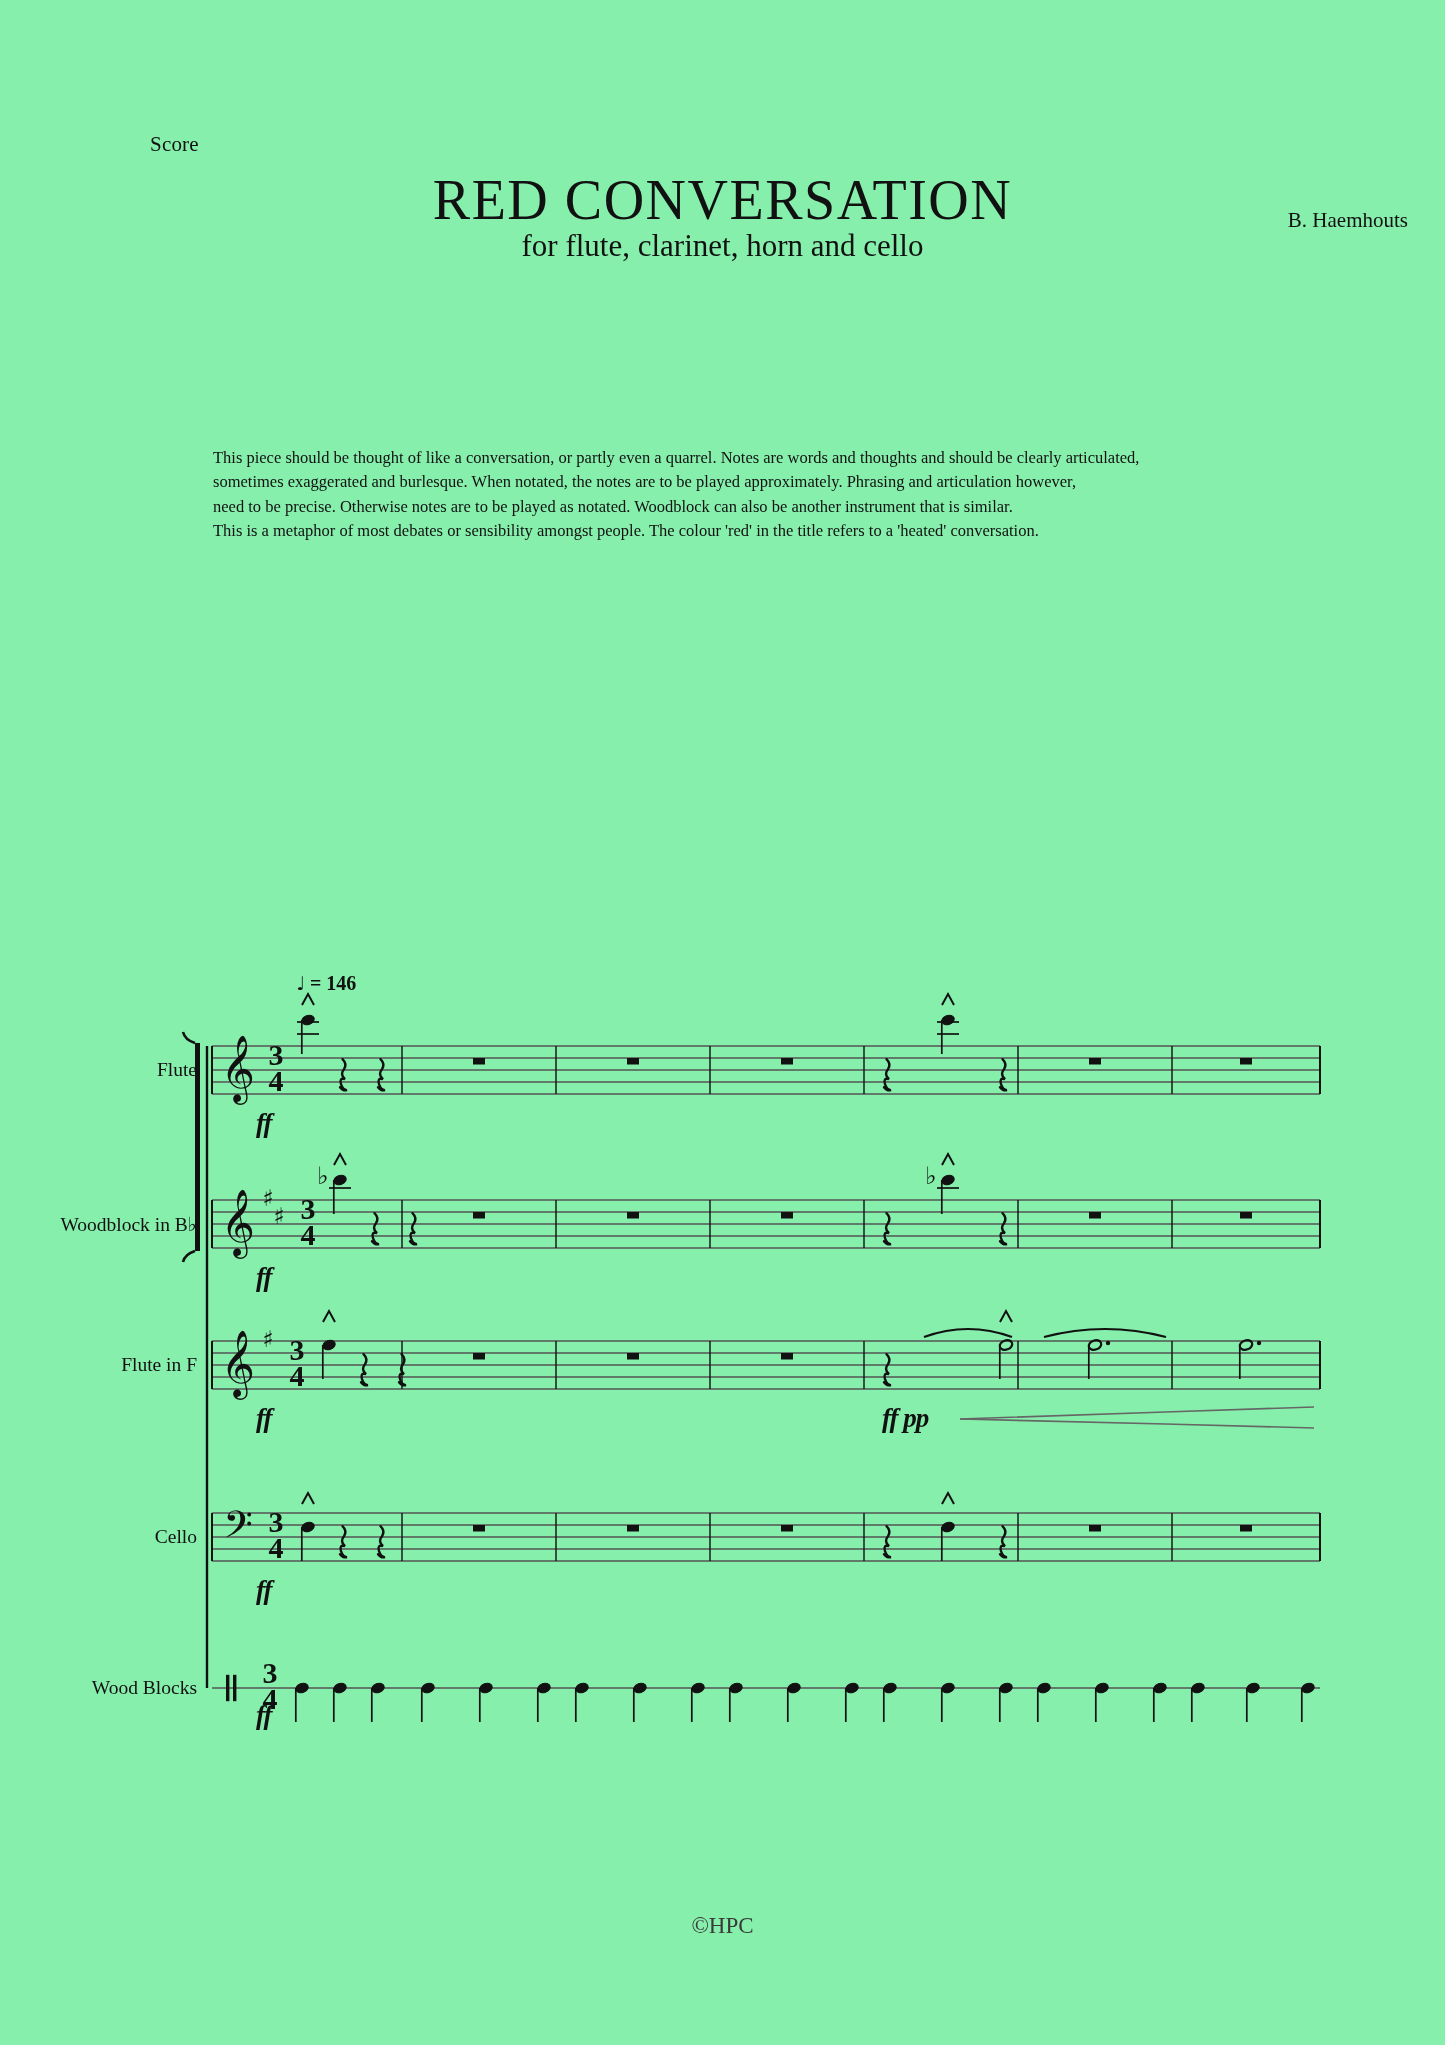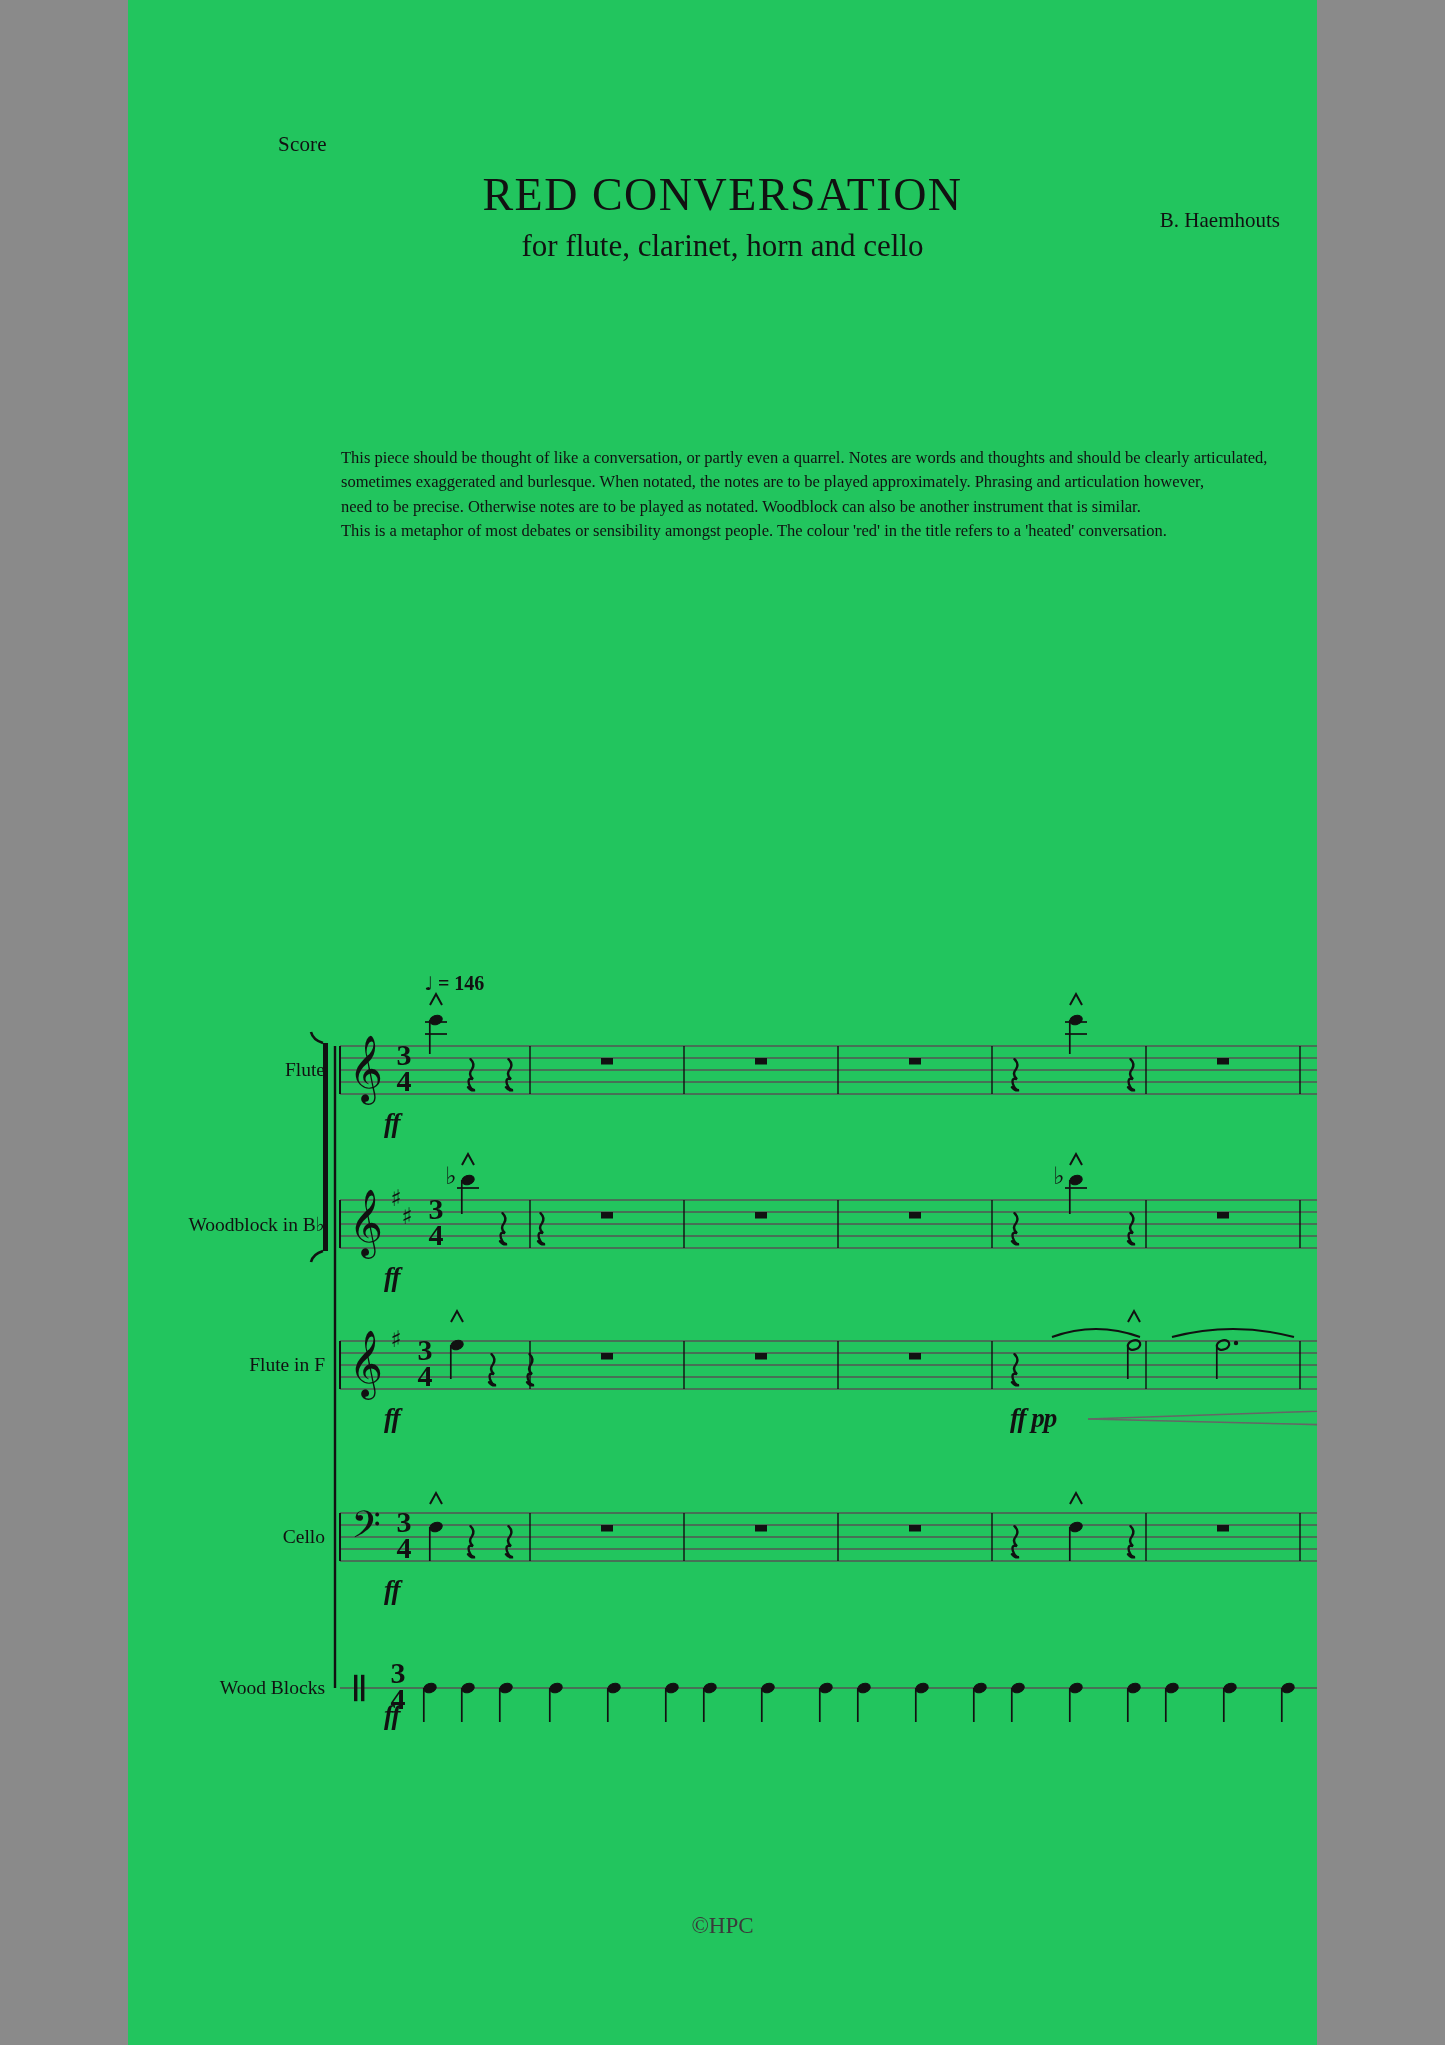--- a/index.html
+++ b/index.html
@@ -3,44 +3,44 @@
 <meta charset="utf-8">
 <title>Red Conversation — Score</title>
 <style>
   html, body {
     margin: 0;
     padding: 0;
     background: #8a8a8a;
   }
   .page {
     position: relative;
-    width: 1189px;
+    width: 1445px;
     height: 2045px;
-    background: #22c55e;
+    background: #86efac;
     margin: 0 auto;
     overflow: hidden;
     font-family: "Liberation Serif", "DejaVu Serif", serif;
     color: #111111;
   }
 
   
   .score-label {
     position: absolute;
     left: 150px;
     top: 132px;
     font-size: 21px;
     letter-spacing: .2px;
   }
   .main-title {
     position: absolute;
     left: 0;
     right: 0;
     top: 168px;
     text-align: center;
-    font-size: 46px;
+    font-size: 56px;
     letter-spacing: 1.5px;
   }
   .subtitle {
     position: absolute;
     left: 0;
     right: 0;
     top: 228px;
     text-align: center;
     font-size: 31px;
   }

